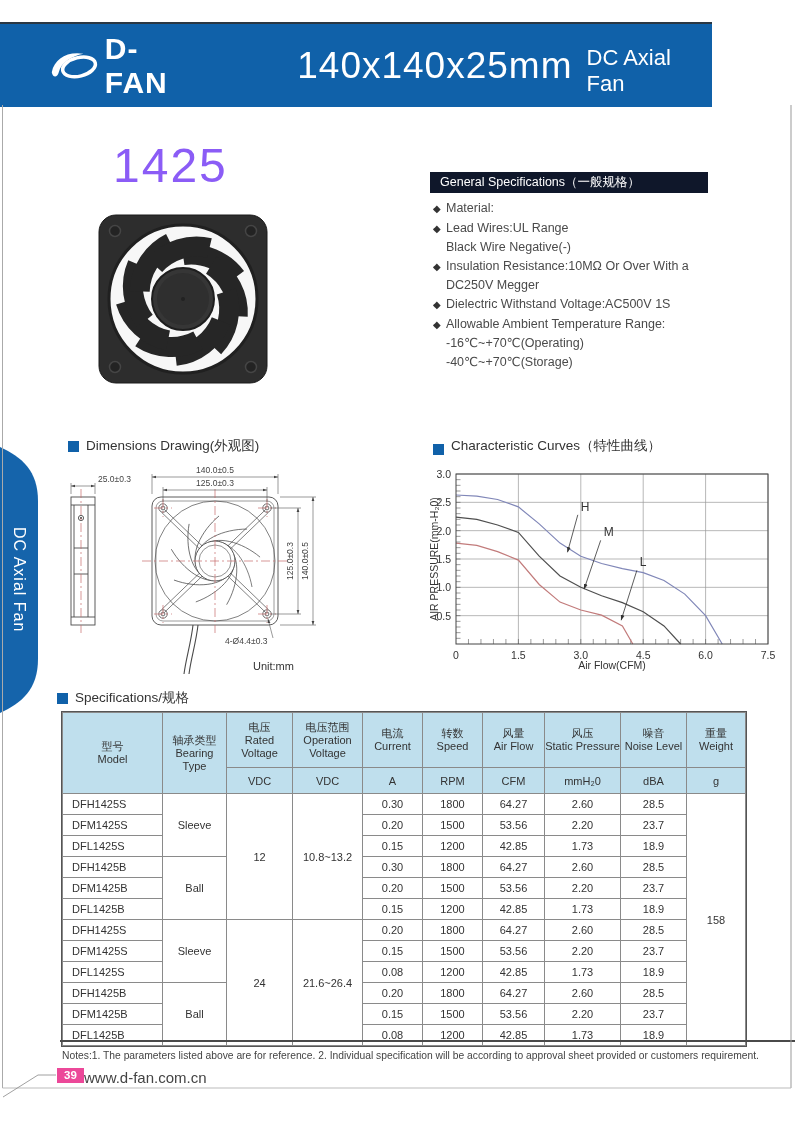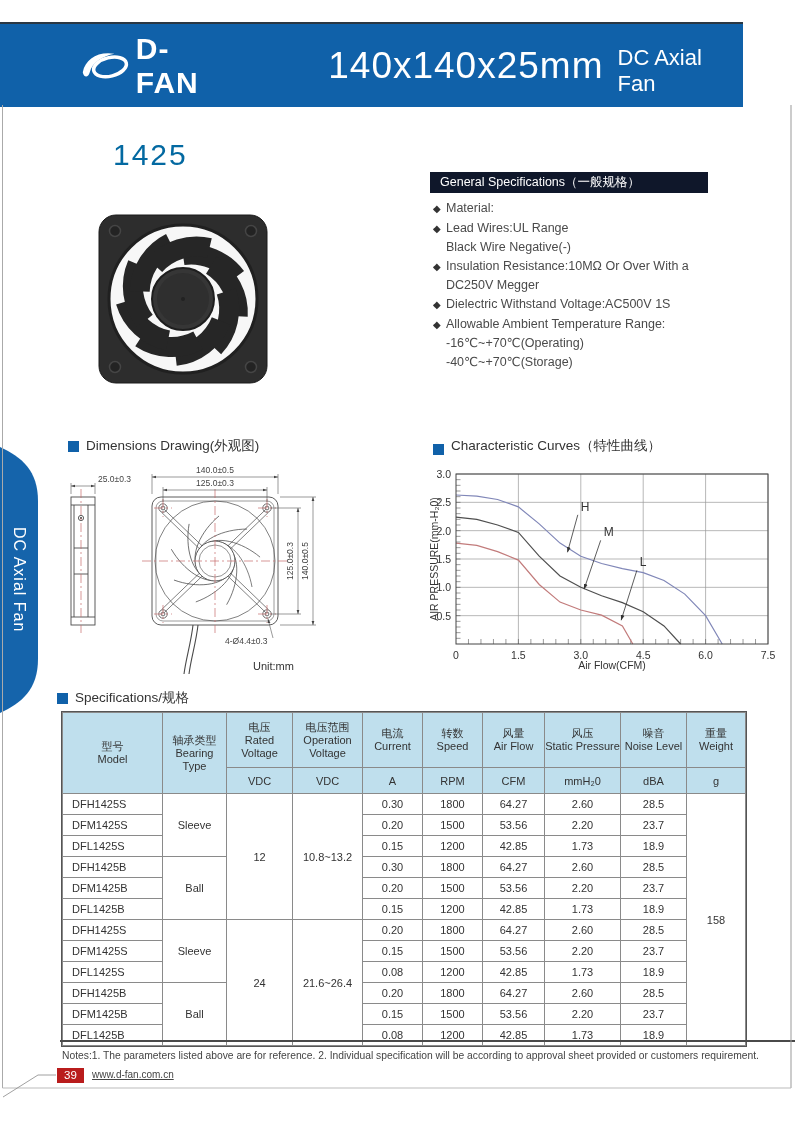--- a/index.html
+++ b/index.html
@@ -1,31 +1,31 @@
 <!DOCTYPE html>
 <html><head>
 <meta charset="utf-8">
 <style>
   html,body{margin:0;padding:0;}
   body{width:800px;height:1131px;position:relative;background:#fff;overflow:hidden;
        font-family:"Liberation Sans","DejaVu Sans",sans-serif;color:#333;}
   
   .topbar{position:absolute;left:0;top:22px;width:712px;height:83px;background:#1061a9;
-          border-top:2px solid #2a3743;display:flex;align-items:center;padding-left:31px;}
+          border-top:2px solid #2a3743;display:flex;align-items:center;}
   .brandwrap{display:flex;align-items:center;margin-left:50px;}
   .brand{color:#fff;font-size:30px;font-weight:bold;letter-spacing:1px;margin-left:2px;}
   .htitle{color:#fff;font-size:37px;margin-left:98px;letter-spacing:1px;}
   .hsub{color:#fff;font-size:22px;margin-left:14px;padding-top:10px;}
   
   .sidetab{position:absolute;left:0;top:447px;width:38px;height:266px;}
   .sidetab .label{position:absolute;left:0;top:0;width:38px;height:266px;display:flex;
                   align-items:center;justify-content:center;color:#fff;font-size:16px;
                   writing-mode:vertical-rl;letter-spacing:1px;}
   
-  .model-big{position:absolute;left:113px;top:138px;font-size:30px;color:#0369a1;letter-spacing:2px;}
+  .model-big{position:absolute;left:113px;top:138px;font-size:48px;color:#8b5cf6;letter-spacing:2px;}
   .fanphoto{position:absolute;left:97px;top:213px;}
   
   .gs-bar{position:absolute;left:430px;top:172px;width:278px;height:21px;background:#0f172a;
           color:#fff;font-size:12.5px;line-height:21px;padding-left:10px;box-sizing:border-box;}
   .gs-list{position:absolute;left:433px;top:199px;width:340px;font-size:12.5px;color:#4a4a4a;}
   .gs-line{line-height:18.6px;padding-left:13px;}
   .gs-line.gs-b{padding-left:0;}
   .dm{font-size:10px;color:#333;display:inline-block;width:13px;}
   
   .sect{position:absolute;font-size:13.5px;color:#333;display:flex;align-items:center;}
@@ -43,23 +43,23 @@
   thead th{background:#bfdfed;}
   thead tr.r1 th{height:54px;}
   thead tr.r2 th{height:25px;}
   tbody td{height:20px;background:#fff;}
   td.model{text-align:left;padding-left:9px;}
   table{outline:1px solid #555;}
   .thcn{line-height:13px;}
   
   .thickline{position:absolute;left:60px;top:1040px;width:735px;height:2px;background:#4a4a4a;}
   .notes{position:absolute;left:62px;top:1050px;width:700px;font-size:10.3px;color:#444;}
-  .pagebox{position:absolute;left:57px;top:1068px;width:27px;height:15px;background:#b91c1c;
-           color:#fff;font-size:11.5px;font-weight:normal;text-align:center;line-height:15px;}
-  .website{position:absolute;left:92px;top:1069px;font-size:10px;color:#444;text-decoration:underline;}
+  .pagebox{position:absolute;left:57px;top:1068px;width:27px;height:15px;background:#ec4899;
+           color:#fff;font-size:11.5px;font-weight:bold;text-align:center;line-height:15px;}
+  .website{position:absolute;left:84px;top:1069px;font-size:15px;color:#444;}
   .framesvg{position:absolute;left:0;top:0;pointer-events:none;}
 </style>
 </head>
 <body>
 
 <div class="topbar">
   <div class="brandwrap">
     <svg width="54" height="40" viewBox="0 0 60 40">
       <path d="M2,27 C5,12 19,3 38,6 C25,9 13,15 10,27 C8,34 3,33 2,27 Z" fill="#fff"></path>
       <ellipse cx="33" cy="21" rx="19" ry="10.5" fill="none" stroke="#fff" stroke-width="4" transform="rotate(-14 33 21)"></ellipse>

